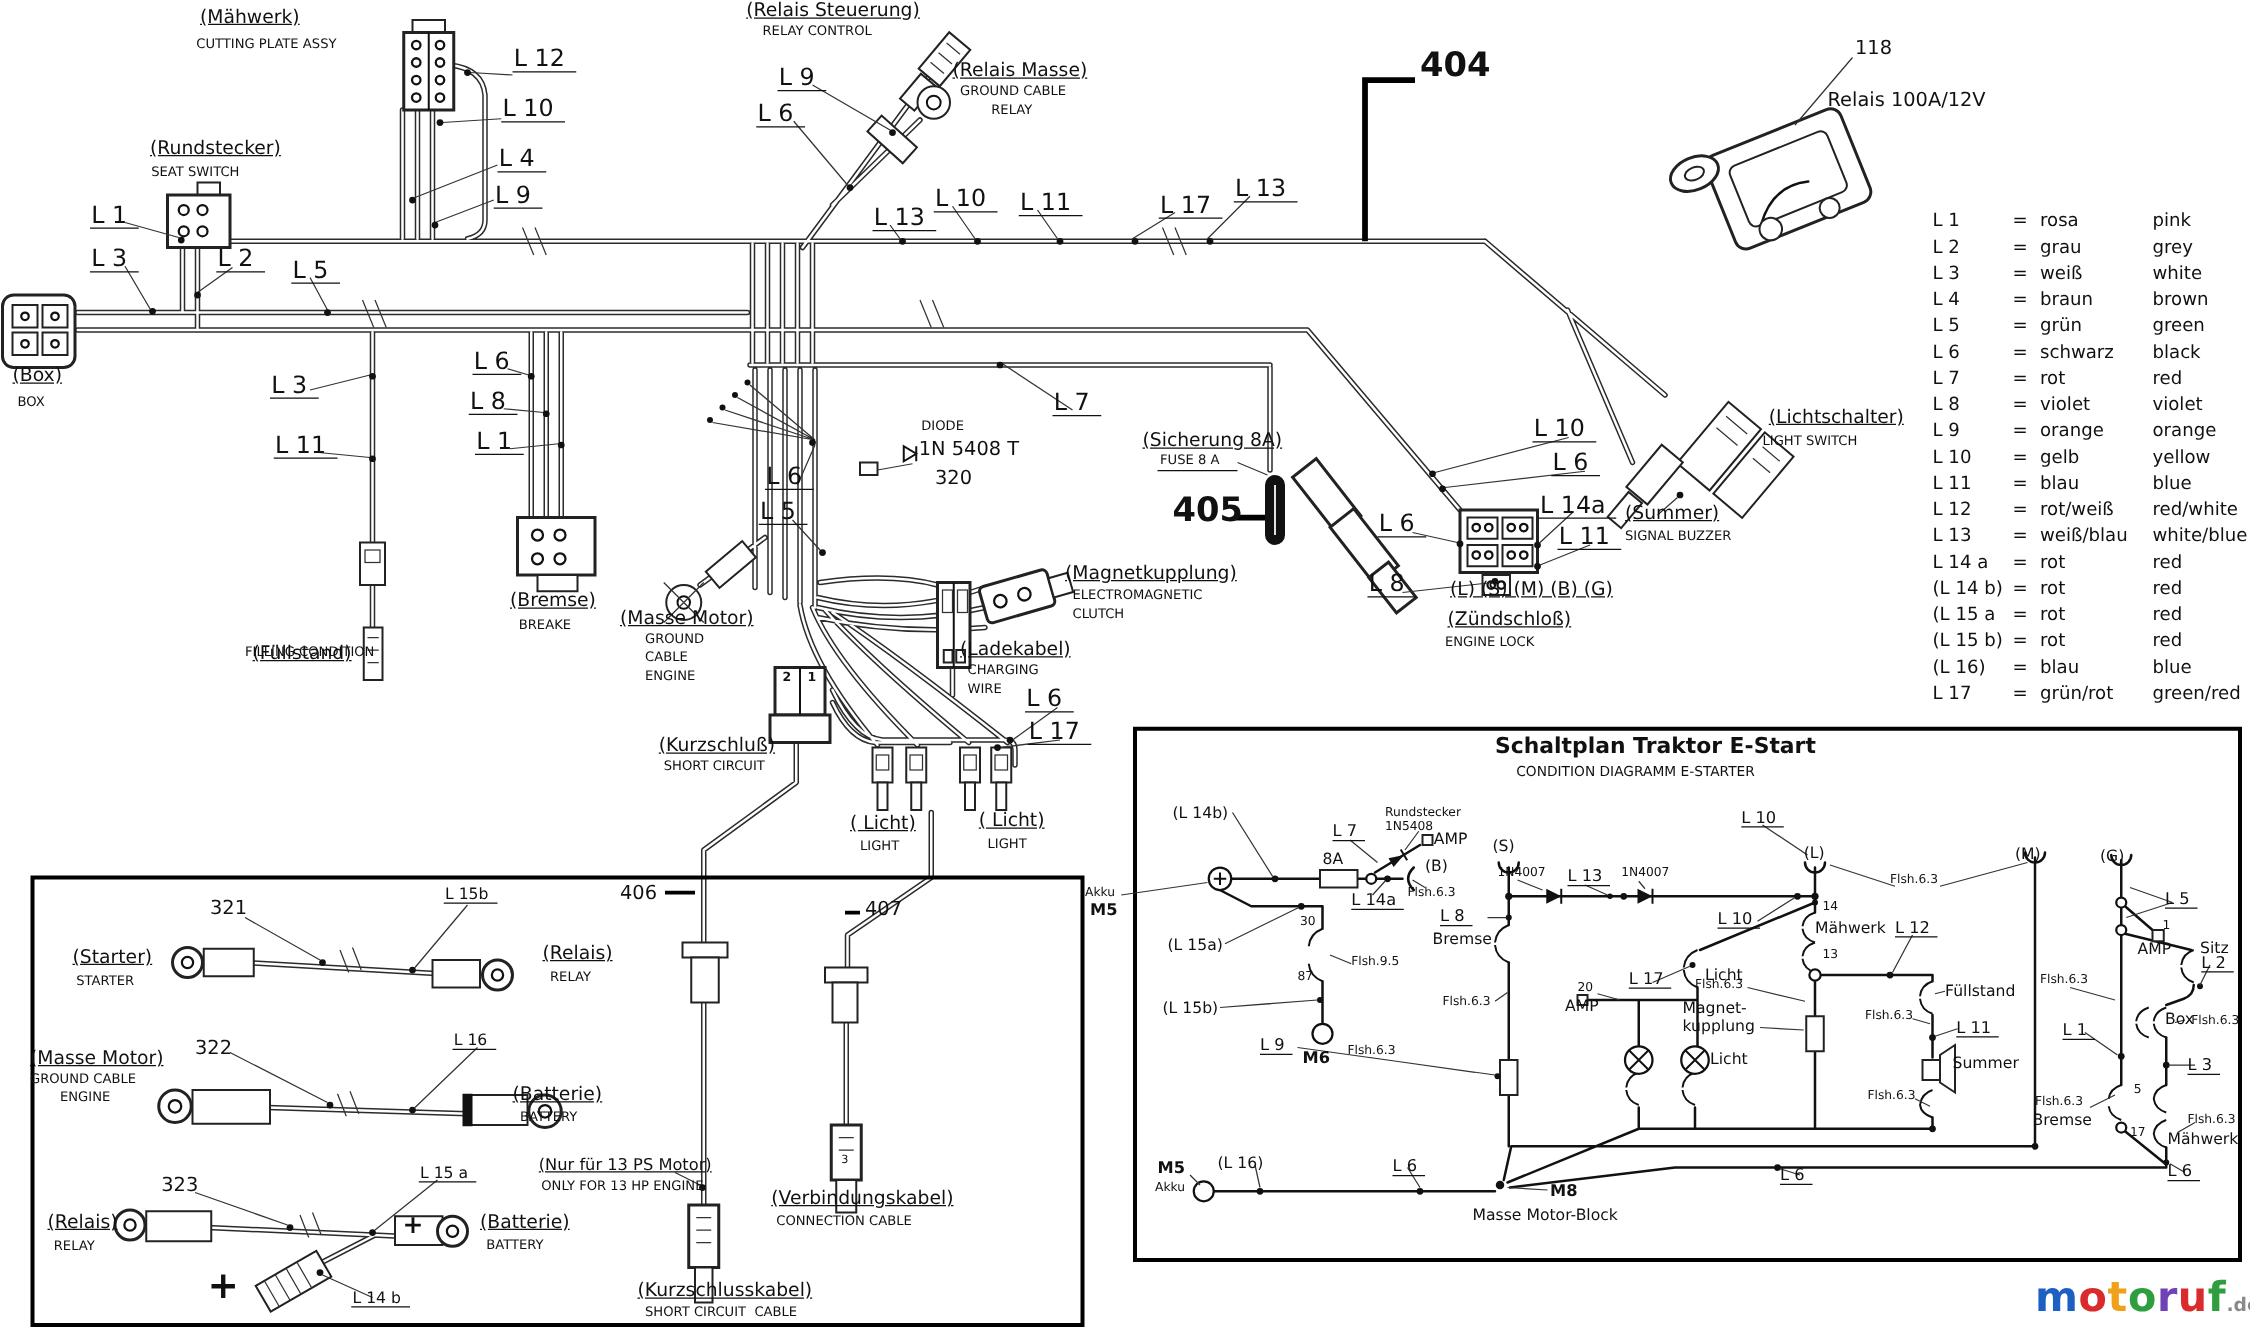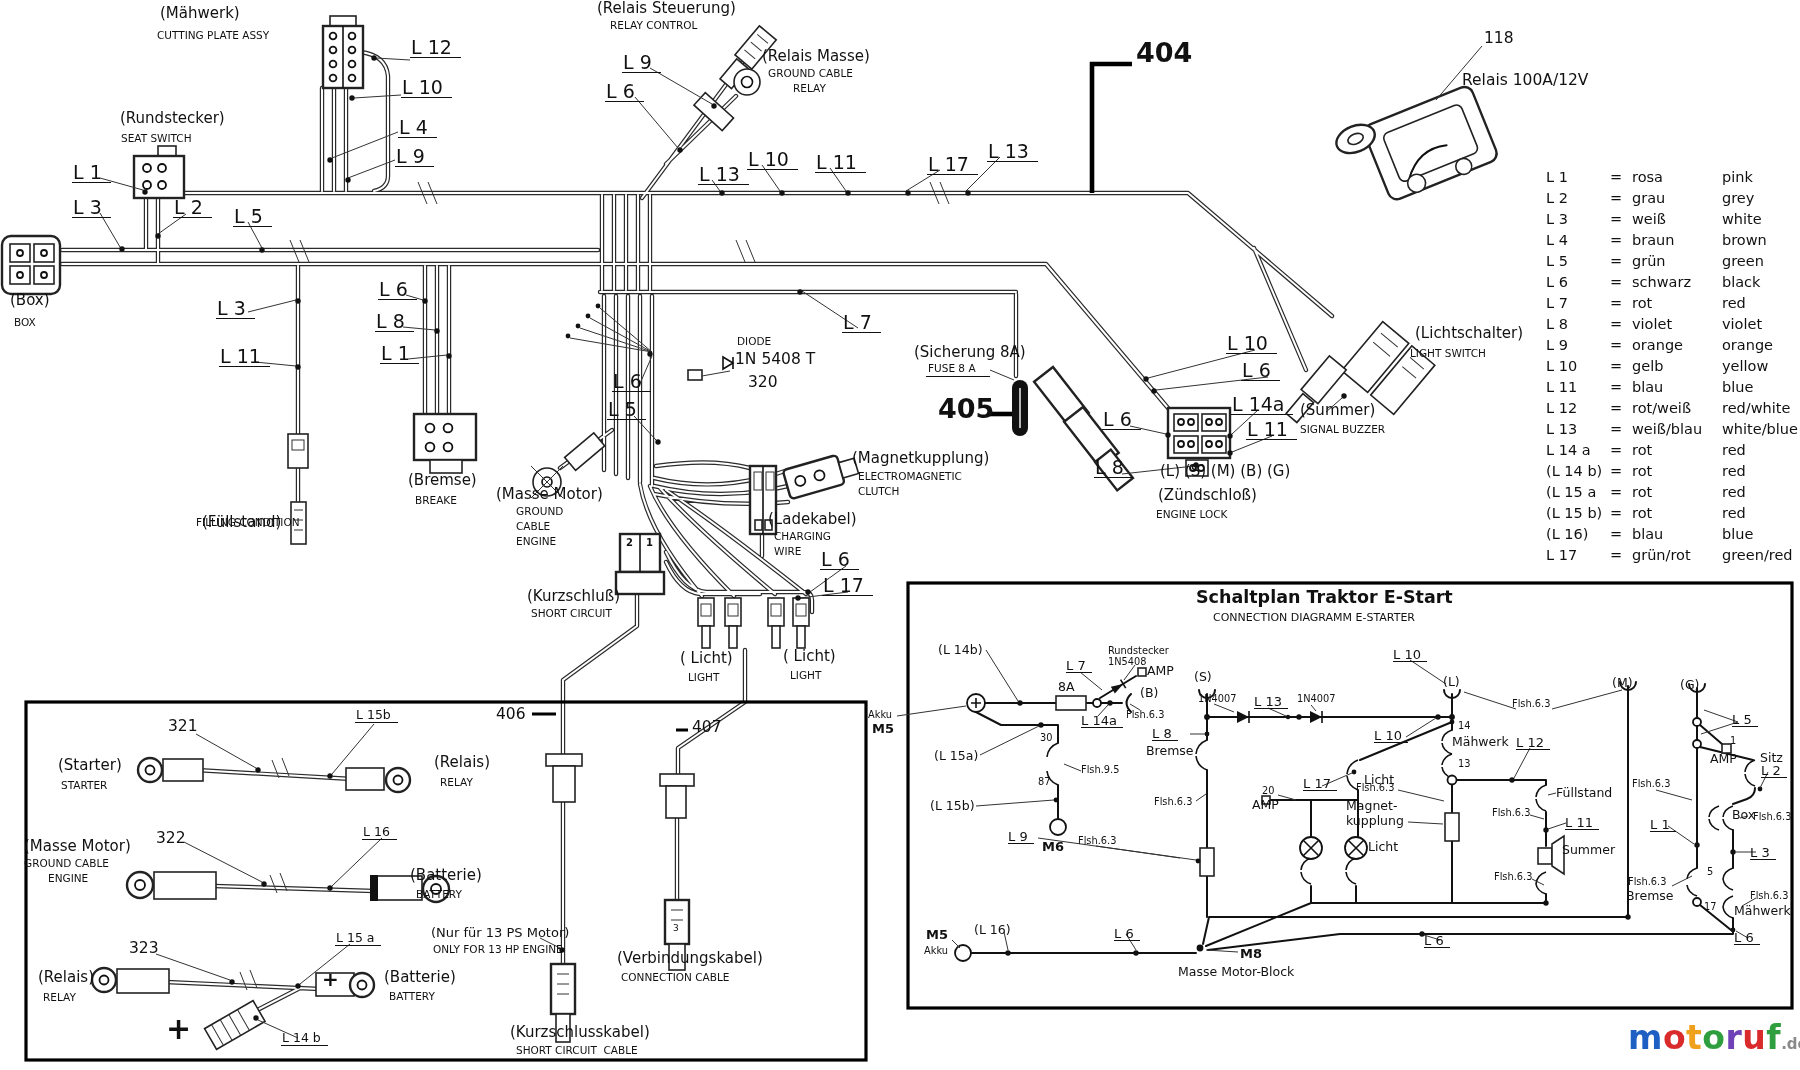--- a/index.html
+++ b/index.html
@@ -1,20 +1,20 @@
 <!DOCTYPE html>
 <html><head>
 <meta charset="utf-8">
 <style>
   html,body{margin:0;padding:0;background:#fff;}
   #stage{position:relative;width:1800px;height:1070px;background:#ffffff;overflow:hidden;
          font-family:"DejaVu Sans","Liberation Sans",sans-serif;color:#111;}
   #art{position:absolute;left:0;top:0;}
   .lbl{position:absolute;white-space:pre;line-height:1.12;color:#111;}
-  .de{font-size:15px;}
+  .de{font-size:15px;text-decoration:underline;}
   .en{font-size:10.5px;}
   .tag{font-size:19px;border-bottom:1.8px solid #111;padding:0 9px 0 1px;line-height:1.0;}
   .ptag{font-size:12.5px;border-bottom:1.4px solid #111;padding:0 7px 0 1px;}
   .num{font-size:15.5px;}
   .big{font-size:27px;font-weight:bold;}
   .sch{font-size:12.5px;}
   .schb{font-size:13px;font-weight:bold;}
   .sm{font-size:9.8px;}
   .stag{font-size:13px;border-bottom:1.4px solid #111;padding:0 6px 0 0;line-height:1.0;}
   .ttl{font-size:17.5px;font-weight:bold;}
@@ -582,21 +582,21 @@
 <span class="lbl de" style="left:431px;top:926px;font-size:13px">(Nur für 13 PS Motor)</span>
 <span class="lbl en" style="left:433px;top:944px">ONLY FOR 13 HP ENGINE</span>
 <span class="lbl de" style="left:510px;top:1024px">(Kurzschlusskabel)</span>
 <span class="lbl en" style="left:516px;top:1045px">SHORT CIRCUIT  CABLE</span>
 <span class="lbl num" style="left:692px;top:719px">407</span>
 <span class="lbl" style="left:673px;top:923px;font-size:9px">3</span>
 <span class="lbl de" style="left:617px;top:950px">(Verbindungskabel)</span>
 <span class="lbl en" style="left:621px;top:972px">CONNECTION CABLE</span>
 
 <span class="lbl ttl" style="left:1196px;top:588px">Schaltplan Traktor E-Start</span>
-<span class="lbl sub" style="left:1213px;top:612px">CONNECTION DIAGRAMM E-STARTER</span>
+<span class="lbl sub" style="left:1213px;top:612px">CONDITION DIAGRAMM E-STARTER</span>
 <span class="lbl sch" style="left:938px;top:643px">(L 14b)</span>
 <span class="lbl sm" style="left:868px;top:710px">Akku</span>
 <span class="lbl schb" style="left:872px;top:722px">M5</span>
 <span class="lbl stag" style="left:1066px;top:659px">L 7</span>
 <span class="lbl sch" style="left:1058px;top:680px">8A</span>
 <span class="lbl sm" style="left:1108px;top:646px">Rundstecker</span>
 <span class="lbl sm" style="left:1108px;top:657px">1N5408</span>
 <span class="lbl sch" style="left:1147px;top:664px">AMP</span>
 <span class="lbl sch" style="left:1140px;top:686px">(B)</span>
 <span class="lbl sm" style="left:1126px;top:710px">Flsh.6.3</span>

